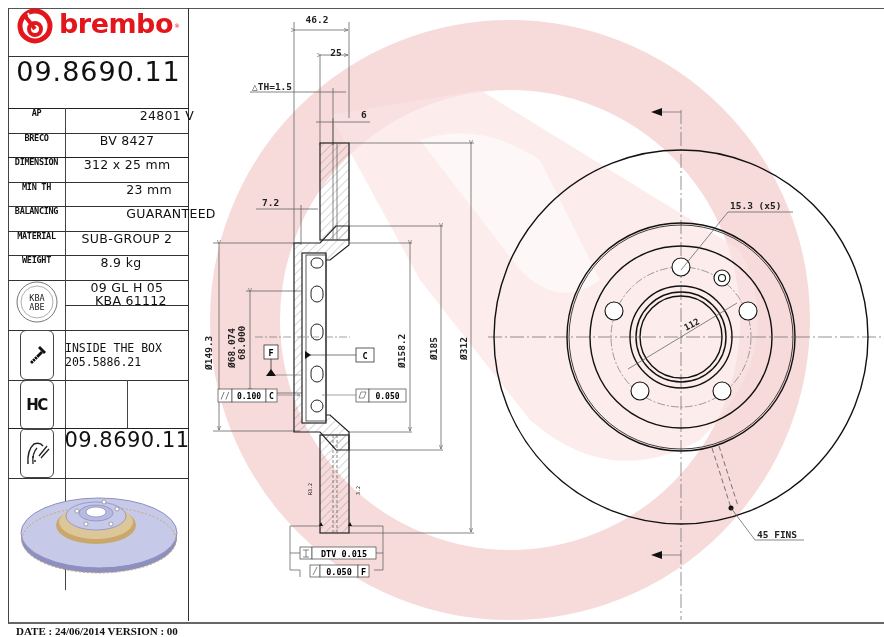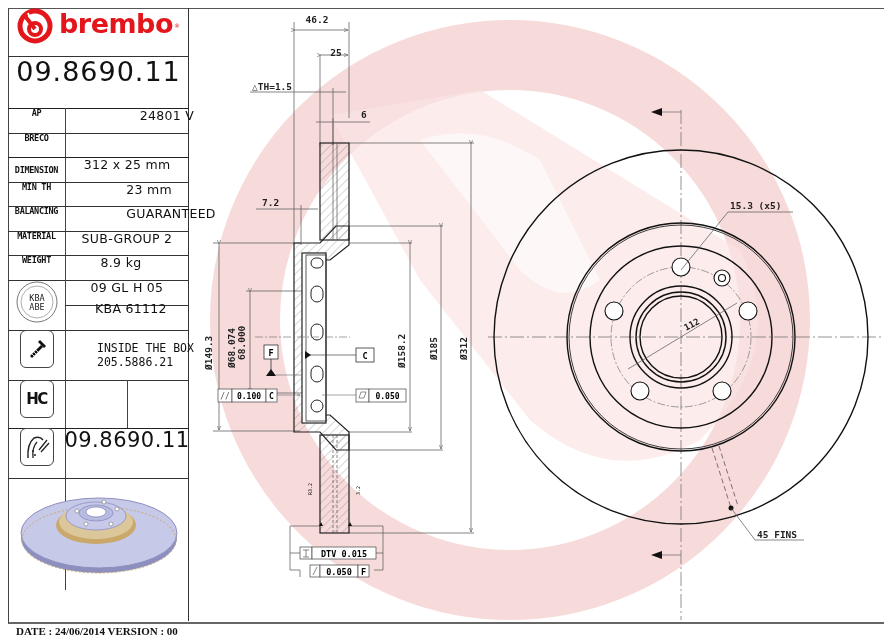--- a/index.html
+++ b/index.html
@@ -14,21 +14,21 @@
   .hline.thick { border-top:1.5px solid #222; }
   .vline { position:absolute; border-left:1px solid #444; }
   .label { font-family:"DejaVu Sans Mono", monospace; font-size:8.5px; font-weight:bold; letter-spacing:-0.3px; }
   .value { font-family:"DejaVu Sans", sans-serif; font-size:12.5px; letter-spacing:0.3px; }
   .pn { font-family:"DejaVu Sans", sans-serif; font-size:27px; letter-spacing:1px; }
   .pn2 { font-family:"DejaVu Sans", sans-serif; font-size:21px; letter-spacing:0.5px; }
   .logo-text { font-family:"DejaVu Sans", sans-serif; font-weight:bold; font-size:27px; color:#e3161c; letter-spacing:-0.5px; }
   .footer { position:absolute; left:16px; top:625px; font-family:Liberation Serif, serif;
             font-size:11px; font-weight:bold; }
   svg text { font-family:"DejaVu Sans Mono", monospace; }
-  .icon-box { width:34px; height:38px; border:1.5px solid #444; border-radius:6px; box-sizing:border-box;
+  .icon-box { width:34px; height:50px; border:1.5px solid #444; border-radius:6px; box-sizing:border-box;
               display:flex; align-items:center; justify-content:center; }
 </style>
 </head>
 <body>
 
 <div class="frame"></div>
 
 <svg style="position:absolute;left:180px;top:20px" width="704" height="600" viewBox="0 0 704 600">
   <g fill="none" stroke="#f6d3d3" stroke-width="70" opacity="0.85">
     <circle cx="330" cy="300" r="265"></circle>
@@ -54,23 +54,24 @@
   <div class="cell pn" style="left:0;top:48px;width:181px;height:52px;">09.8690.11</div>
   <div class="hline thick" style="top:100px"></div>
 
   <div class="vline" style="left:57px;top:100px;height:180px;"></div>
 
   <div class="cell label" style="left:0;top:100px;width:57px;height:25px;">AP</div>
   <div class="cell value" style="left:57px;top:100px;width:124px;height:25px;margin-left:40px;">24801 V</div>
   <div class="hline" style="top:125px"></div>
 
   <div class="cell label" style="left:0;top:125px;width:57px;height:24px;">BRECO</div>
+  <div class="cell value" style="left:57px;top:125px;width:124px;height:24px;">BV 8427</div>
   <div class="hline thick" style="top:149px"></div>
 
-  <div class="cell label" style="left:0;top:149px;width:57px;height:25px;margin-top:8px;">DIMENSION</div>
+  <div class="cell label" style="left:0;top:149px;width:57px;height:25px;">DIMENSION</div>
   <div class="cell value" style="left:57px;top:149px;width:124px;height:25px;">312 x 25 mm</div>
   <div class="hline" style="top:174px"></div>
 
   <div class="cell label" style="left:0;top:174px;width:57px;height:24px;">MIN TH</div>
   <div class="cell value" style="left:57px;top:174px;width:124px;height:24px;padding-left:44px;">23 mm</div>
   <div class="hline" style="top:198px"></div>
 
   <div class="cell label" style="left:0;top:198px;width:57px;height:25px;">BALANCING</div>
   <div class="cell value" style="left:57px;top:198px;width:124px;height:25px;margin-left:44px;">GUARANTEED</div>
   <div class="hline" style="top:223px"></div>
@@ -87,33 +88,33 @@
   <div class="cell" style="left:0;top:272px;width:57px;height:50px;">
     <svg width="44" height="44" viewBox="0 0 44 44">
       <circle cx="22" cy="22" r="20" fill="none" stroke="#777" stroke-width="1"></circle>
       <circle cx="22" cy="22" r="16" fill="none" stroke="#999" stroke-width="0.8"></circle>
       <text x="22" y="21" text-anchor="middle" font-size="8.5" font-family="DejaVu Serif, serif" fill="#222">KBA</text>
       <text x="22" y="30" text-anchor="middle" font-size="8.5" font-family="DejaVu Serif, serif" fill="#222">ABE</text>
     </svg>
   </div>
   <div class="cell value" style="left:57px;top:272px;width:124px;height:25px;">09 GL H 05</div>
   <div class="hline" style="top:297px;left:57px;width:124px"></div>
-  <div class="cell value" style="left:57px;top:293px;width:104px;height:25px;padding-left:28px;">KBA 61112</div>
+  <div class="cell value" style="left:57px;top:285px;width:104px;height:25px;padding-left:28px;">KBA 61112</div>
   <div class="hline" style="top:322px"></div>
 
   <div class="cell" style="left:0;top:322px;width:57px;height:50px;">
     <div class="icon-box">
       <svg width="24" height="24" viewBox="0 0 24 24">
         <path d="M15 3 L21 9 L19 11 L13 5 Z" fill="#111"></path>
         <path d="M16 8 L5 19 L7 21 L18 10 Z" fill="#111"></path>
         <path d="M6 16 L9 19 M8 14 L11 17 M10 12 L13 15" stroke="#fff" stroke-width="0.8"></path>
       </svg>
     </div>
   </div>
-  <div class="cell" style="left:57px;top:322px;width:124px;height:50px;flex-direction:column;font-family:'DejaVu Sans Mono',monospace;font-size:11.5px;line-height:14px;margin-left:32px;">
+  <div class="cell" style="left:57px;top:322px;width:124px;height:50px;flex-direction:column;font-family:'DejaVu Sans Mono',monospace;font-size:11.5px;line-height:14px;">
     <span>INSIDE THE BOX</span>
     <span>205.5886.21</span>
   </div>
   <div class="hline" style="top:372px"></div>
 
   <div class="cell" style="left:0;top:372px;width:57px;height:48px;">
     <div class="icon-box" style="font-family:'DejaVu Sans',sans-serif;font-weight:bold;font-size:15px;letter-spacing:-1.5px;">
       <span>HC</span>
     </div>
   </div>

